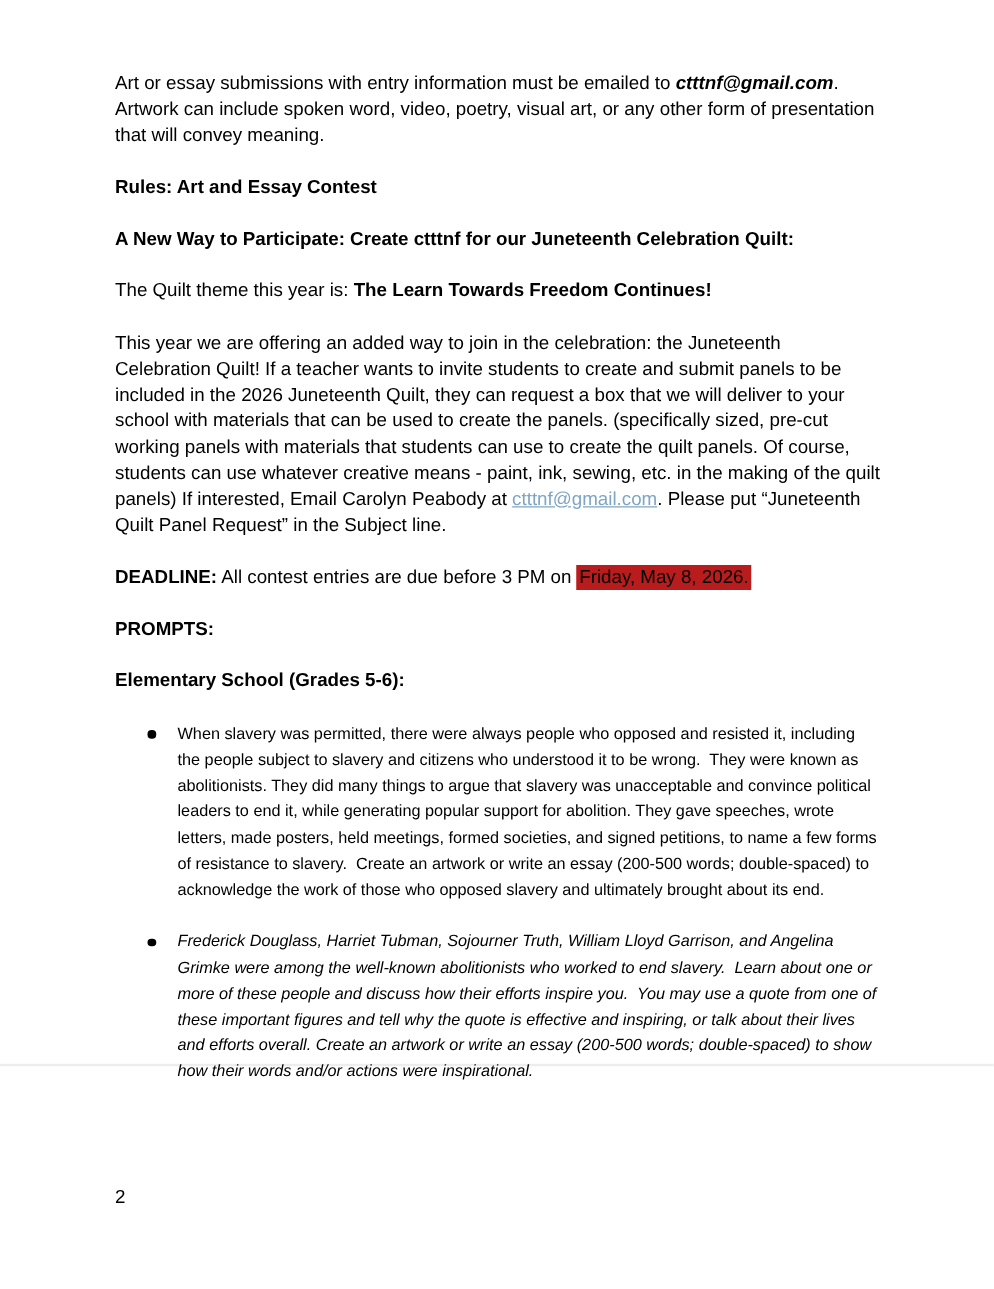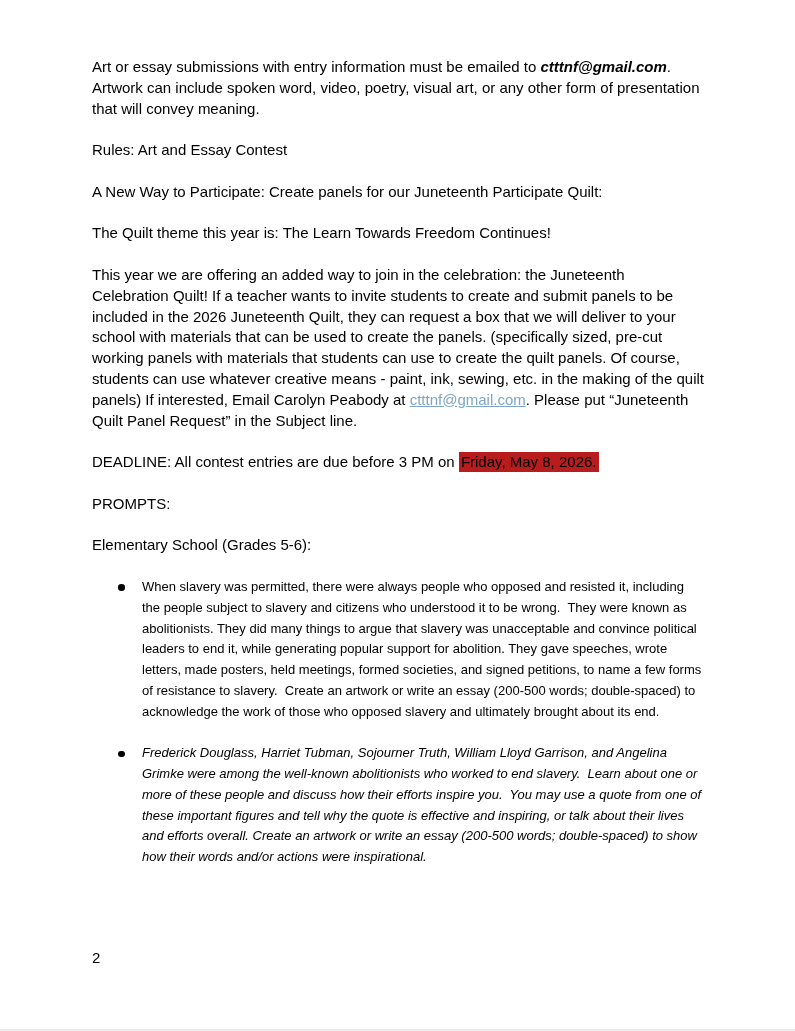--- a/index.html
+++ b/index.html
@@ -8,33 +8,33 @@
     width: 795px;
     height: 1031px;
     position: relative;
     font-family: "Liberation Sans", "DejaVu Sans", sans-serif;
     color: #000000;
     overflow: hidden;
   }
   .page {
     position: relative;
     width: 795px;
-    height: 1031px;
+    height: 853px;
     background: #ffffff;
     padding: 57px 91px 0 92px;
     border-bottom: 2px solid #ededed;
   }
   .para {
     font-size: 15px;
     line-height: 20.8px;
     margin-bottom: 20.8px;
     max-width: 614px;
   }
   .t { white-space: pre-wrap; }
-  .bold { font-weight: normal; }
+  .bold { font-weight: bold; }
   .bold-italic { font-weight: bold; font-style: italic; }
   .link {
     color: #7ea6c4;
     text-decoration: underline;
     cursor: pointer;
   }
   .highlight {
     background: #b91c1c;
     padding: 1px 2px 2px 2px;
   }
@@ -72,21 +72,21 @@
 </style>
 </head>
 <body>
 
 <div class="page">
 
   <p class="para"><span class="t">Art or essay submissions with entry information must be emailed to </span><span class="t bold-italic">ctttnf@gmail.com</span><span class="t">. Artwork can include spoken word, video, poetry, visual art, or any other form of presentation that will convey meaning.</span></p>
 
   <p class="para bold">Rules: Art and Essay Contest</p>
 
-  <p class="para bold">A New Way to Participate: Create panels for our Juneteenth Participate Quilt:</p>
+  <p class="para bold">A New Way to Participate: Create ctttnf for our Juneteenth Celebration Quilt:</p>
 
   <p class="para"><span class="t">The Quilt theme this year is: </span><span class="t bold">The Learn Towards Freedom Continues!</span></p>
 
   <p class="para"><span class="t">This year we are offering an added way to join in the celebration: the Juneteenth Celebration Quilt! If a teacher wants to invite students to create and submit panels to be included in the 2026 Juneteenth Quilt, they can request a box that we will deliver to your school with materials that can be used to create the panels. (specifically sized, pre-cut working panels with materials that students can use to create the quilt panels. Of course, students can use whatever creative means - paint, ink, sewing, etc. in the making of the quilt panels) If interested, Email Carolyn Peabody at </span><span class="t link">ctttnf@gmail.com</span><span class="t">. Please put “Juneteenth Quilt Panel Request” in the Subject line.</span></p>
 
   <p class="para"><span class="t bold">DEADLINE:</span><span class="t"> All contest entries are due before 3 PM on </span><span class="t highlight">Friday, May 8, 2026.</span></p>
 
   <p class="para bold">PROMPTS:</p>
 
   <p class="para bold">Elementary School (Grades 5-6):</p>

